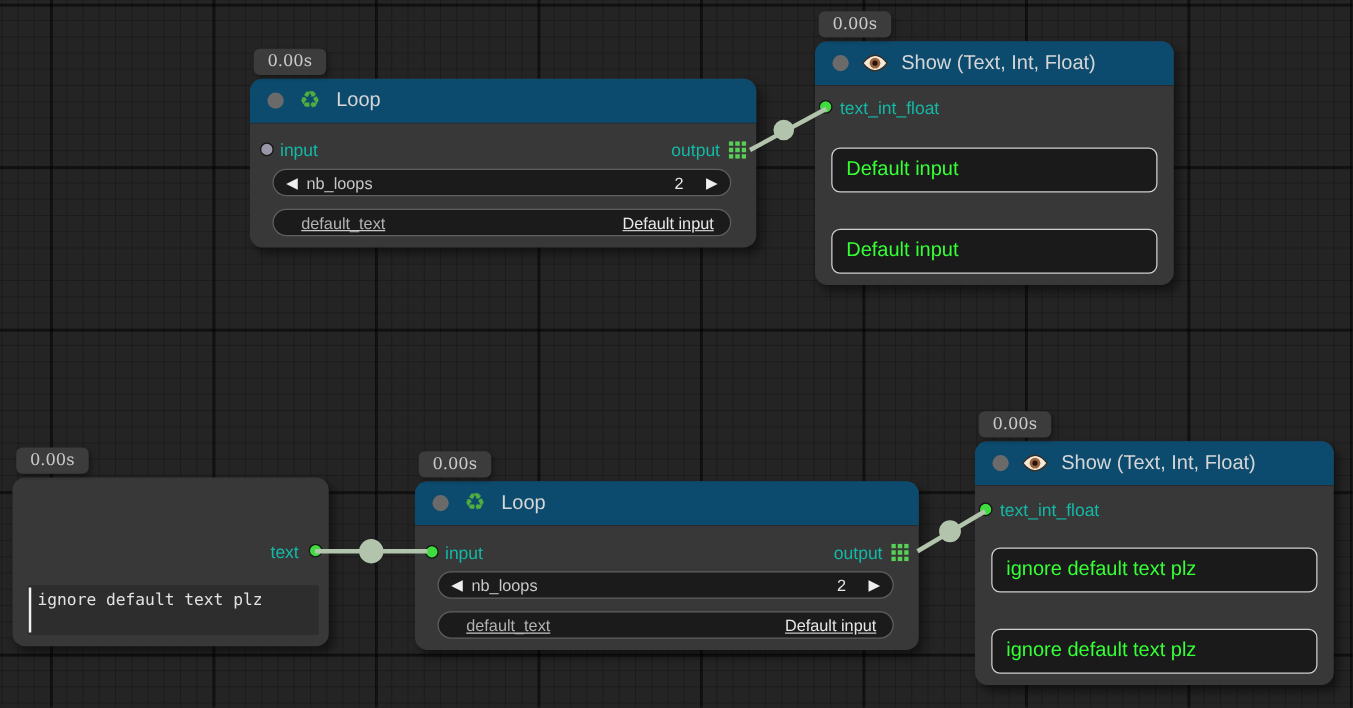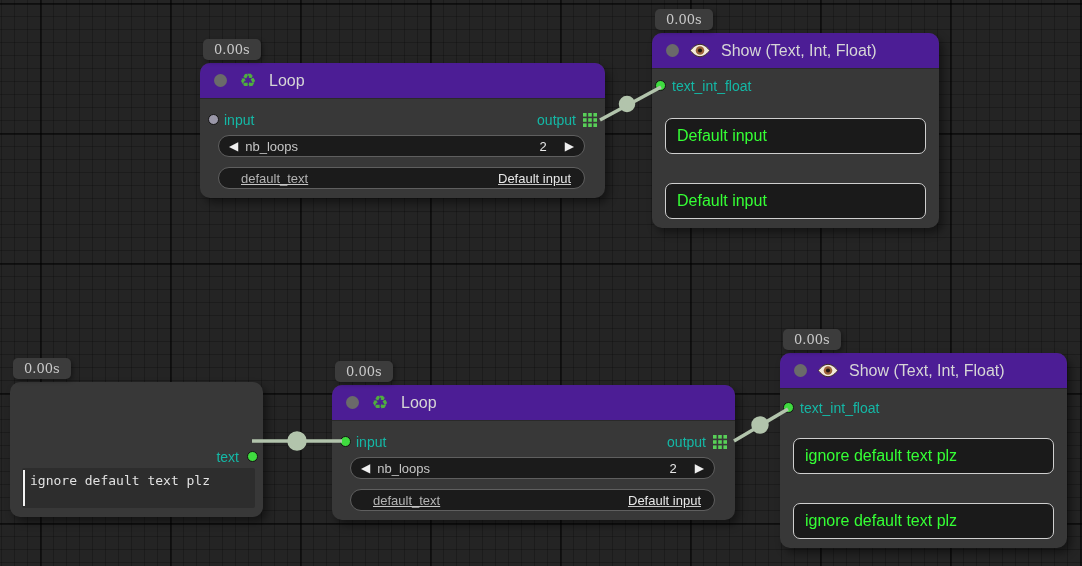--- a/index.html
+++ b/index.html
@@ -25,21 +25,21 @@
     color:#d6d6d6;
   }
   .badge {
     position:absolute; left:3px; top:-24px; height:21px;
     background:#3c3c3c; border-radius:5px 5px 5px 5px;
     font-family:"DejaVu Serif", serif; font-size:13px; color:#c9c9c9;
     padding:2px 11px; line-height:17px;
     box-shadow:2px 2px 4px rgba(0,0,0,.35);
   }
   .header {
-    height:36px; background:#4c1d95; border-radius:10px 10px 0 0;
+    height:36px; background:#0c4a6e; border-radius:10px 10px 0 0;
     border-bottom:1px solid #2a2a2a;
     display:flex; align-items:center; gap:10px; padding-left:14px;
   }
   .collapse-dot { width:13px; height:13px; border-radius:50%; background:#6a6a6a; flex:none; }
   .title { font-size:16px; color:#d6d6d6; white-space:nowrap; }
   .ticon { width:22px; height:20px; display:flex; align-items:center; justify-content:center; flex:none; }
   .recycle-glyph { font-family:"DejaVu Sans", sans-serif; font-size:19px; color:#4fae3f; line-height:1; }
 
   .slotrow { position:absolute; left:0; right:0; height:22px; display:flex; align-items:center; font-size:14px; color:#14b8a6; }
   .socket { width:11px; height:11px; border-radius:50%; border:1px solid #141414; flex:none; position:absolute; }
@@ -135,21 +135,21 @@
   <div class="slotrow" style="top:42px;padding-left:20px">
     <span class="socket green" style="left:3px;top:5px"></span>
     <span class="slotlabel">text_int_float</span>
   </div>
   <div class="showbox" style="top:85px">Default input</div>
   <div class="showbox" style="top:150px">Default input</div>
 </div>
 
 <div class="node" style="left:10px;top:382px;width:253px;height:135px">
   <div class="badge">0.00s</div>
-  <div class="slotrow" style="top:64px;justify-content:flex-end;padding-right:24px">
+  <div class="slotrow" style="top:48px;justify-content:flex-end;padding-right:24px">
     <span class="slotlabel">text</span>
     <span class="socket green" style="right:5px;top:5px"></span>
   </div>
   <textarea class="wtext" spellcheck="false" style="">ignore default text plz</textarea>
   <div class="caret"></div>
 </div>
 
 <div class="node" style="left:332px;top:385px;width:403px;height:135px">
   <div class="badge">0.00s</div>
   <div class="header">

